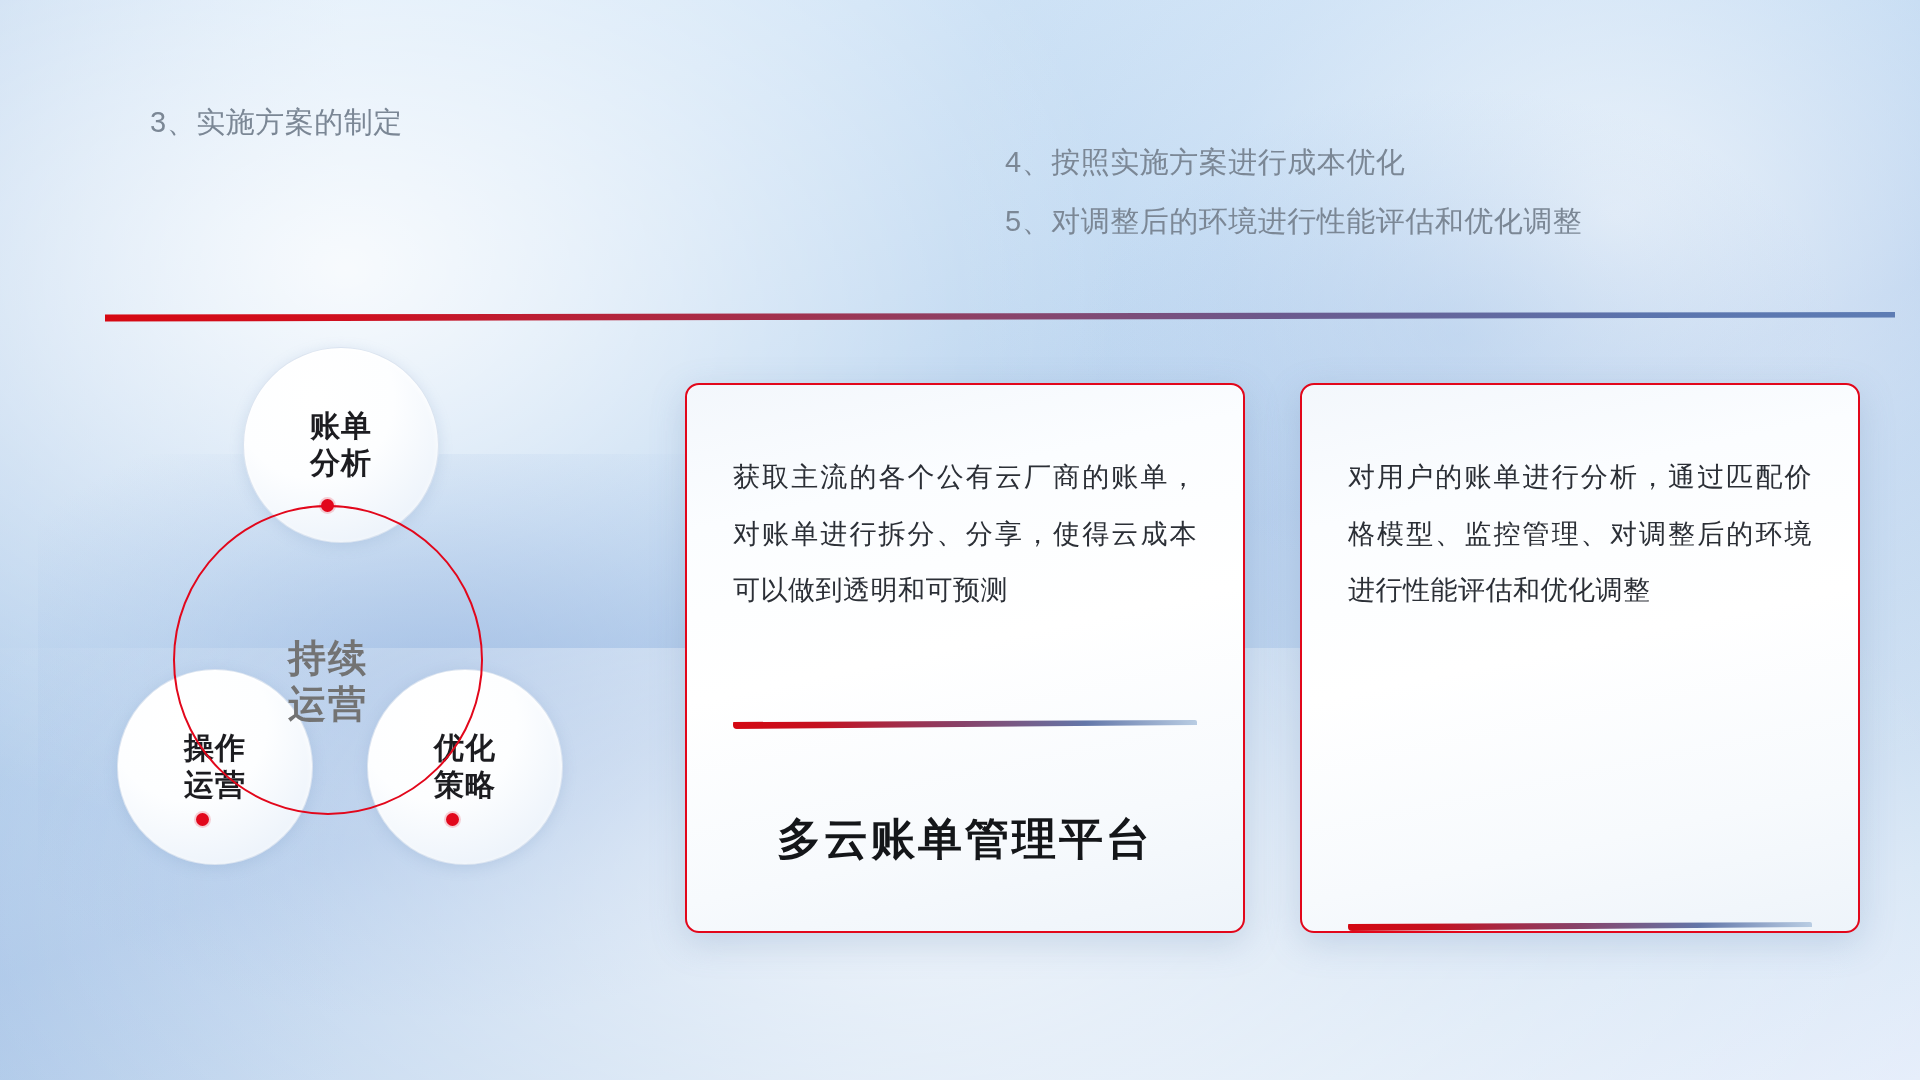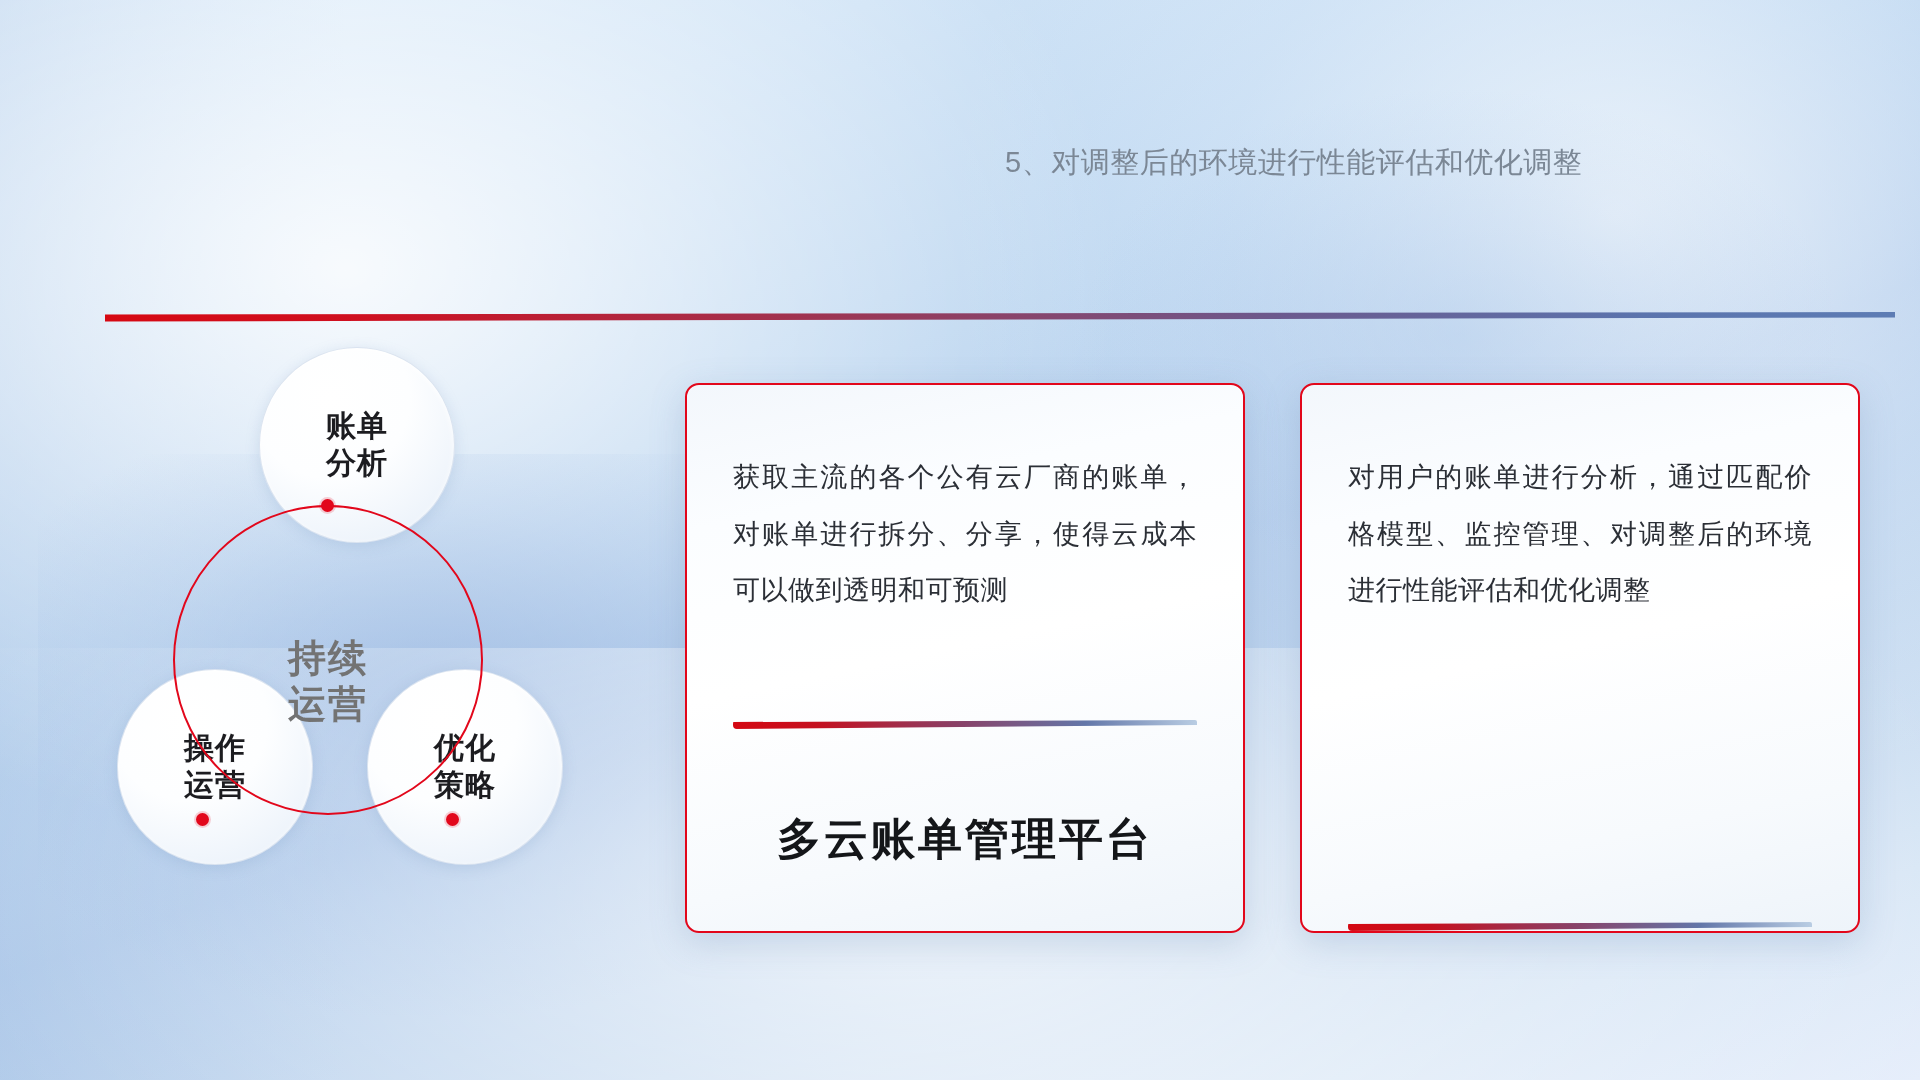--- a/index.html
+++ b/index.html
@@ -70,21 +70,21 @@
   .node-circle {
     background:
       radial-gradient(circle at 36% 26%,#ffffff 0%,#fdfeff 42%,#eef4fb 78%,#e2ecf8 100%);
     border:1.6px solid rgba(215,225,238,.9);
     box-shadow:0 3px 14px rgba(120,150,190,.22), inset 0 2px 6px rgba(255,255,255,.9);
   }
   .node-label {
     font-size:30px; font-weight:bold; color:#1c1c20;
     line-height:1.22; letter-spacing:1px;
   }
-  #circle-bill   { left:164px; top:12px;  width:196px; height:196px; }
+  #circle-bill   { left:148px; top:12px;  width:196px; height:196px; }
   #circle-ops    { left:22px;  top:334px; width:196px; height:196px; }
   #circle-policy { left:272px; top:334px; width:196px; height:196px; }
 
   #circle-center {
     left:78px; top:170px; width:310px; height:310px;
     border:2.6px solid #e2071b; background:transparent;
   }
   #center-label {
     font-size:38px; font-weight:bold; color:#737373;
     line-height:1.2; letter-spacing:2px; margin-top:44px;
@@ -139,23 +139,25 @@
   <div class="bg-base"></div>
   <div class="bg-vignette-l"></div>
   <div class="bg-wash-1"></div>
   <div class="bg-wash-2"></div>
   <div class="bg-blue-pool"></div>
   <div class="bg-blue-pool-2"></div>
   <div class="bg-wash-3"></div>
 </div>
 
 <div class="bullets" id="bullets-left">
+  <div class="bullet-line">3、实施方案的制定</div>
 </div>
 
 <div class="bullets" id="bullets-right">
+  <div class="bullet-line">4、按照实施方案进行成本优化</div>
   <div class="bullet-line">5、对调整后的环境进行性能评估和优化调整</div>
 </div>
 
 <svg id="top-divider" viewBox="0 0 1790 10" preserveAspectRatio="none">
   <defs>
     <linearGradient id="divGrad" x1="0" y1="0" x2="1" y2="0">
       <stop offset="0%" stop-color="#d60812"></stop>
       <stop offset="14%" stop-color="#cf1020"></stop>
       <stop offset="42%" stop-color="#9a3756"></stop>
       <stop offset="66%" stop-color="#6b5a8e"></stop>

